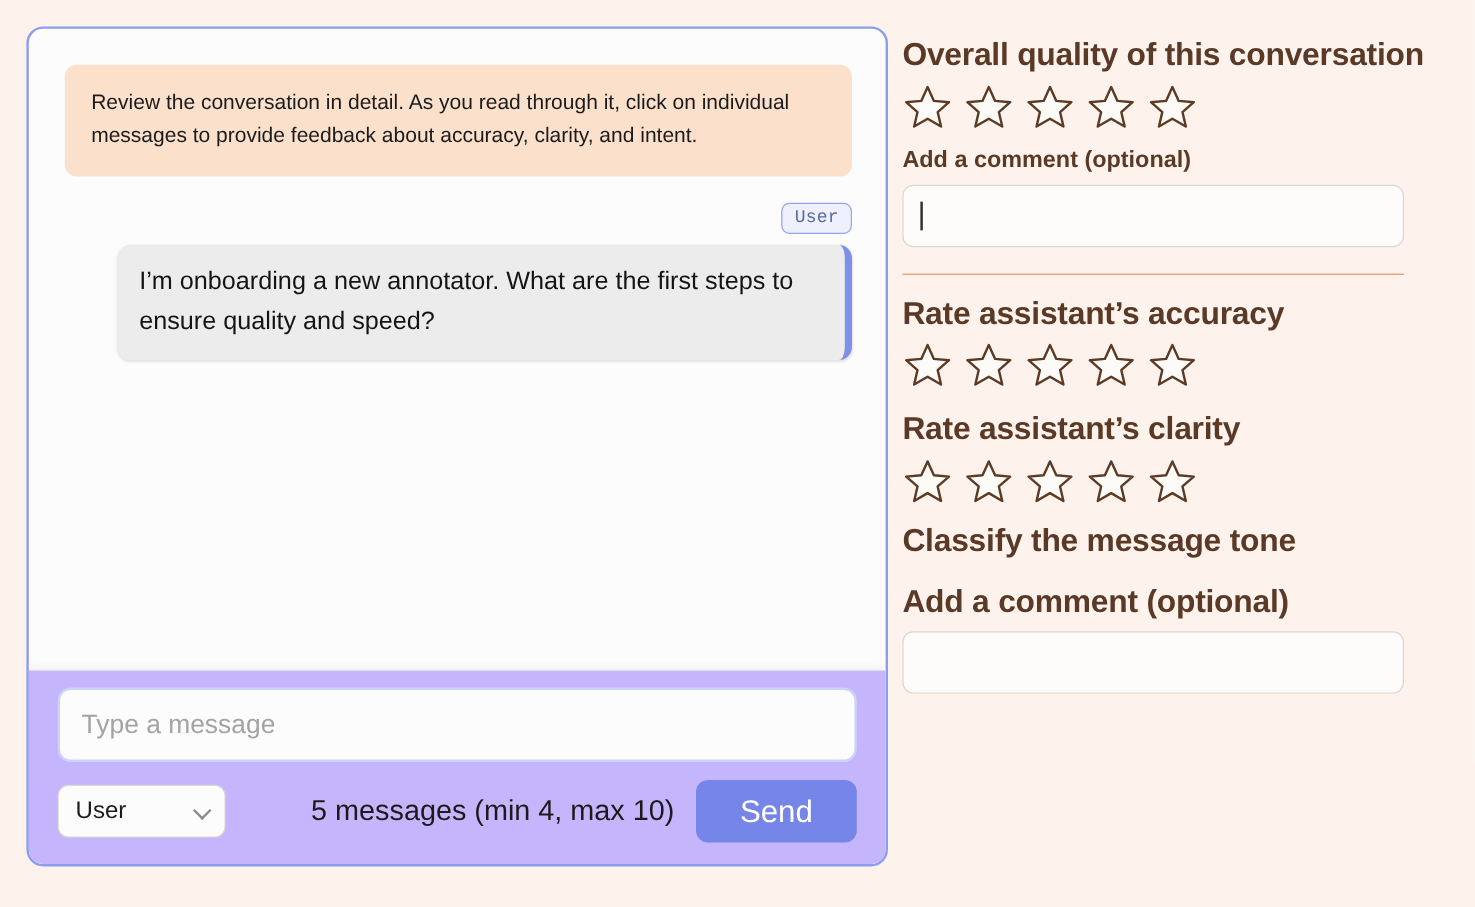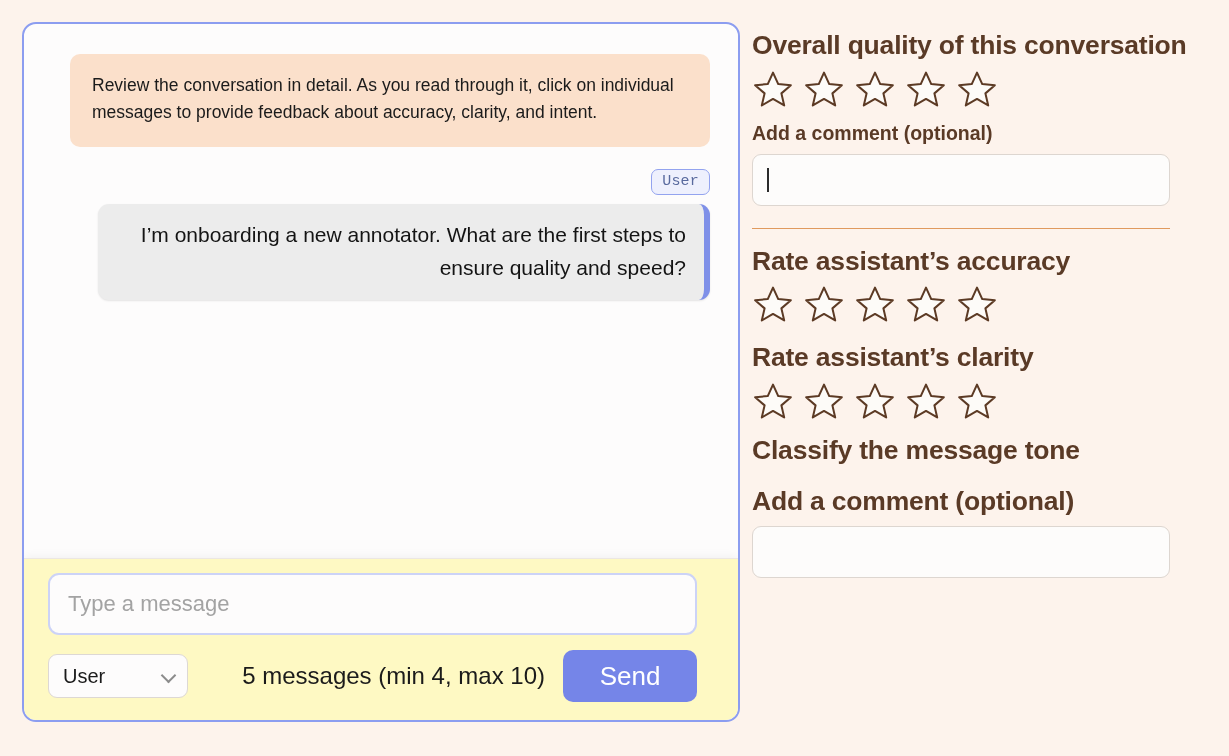--- a/index.html
+++ b/index.html
@@ -35,21 +35,20 @@
     background: #fdfcfc;
     overflow: hidden;
     flex: 0 0 auto;
   }
 
   .chat-scroll {
     position: absolute;
     inset: 0;
     overflow: hidden;
     padding: 0 0 0 0;
-    margin-left: 16px;
   }
 
   .instructions {
     margin: 30px 28px 0 30px;
     background: #fbe0cb;
     border-radius: 10px;
     padding: 18px 22px 20px 22px;
     color: #1b1b1b;
     font-size: 17.5px;
     line-height: 1.56;
@@ -72,21 +71,21 @@
     background: #eef0fd;
     border: 1.6px solid #93a3ef;
     color: #596a9e;
   }
   .role-badge.assistant {
     background: #fdf0e4;
     border: 1.6px solid #eda463;
     color: #8a5526;
   }
 
-  .bubble-row { display: flex; margin-top: 9px; text-align: right; }
+  .bubble-row { display: flex; margin-top: 9px; }
   .bubble-row.right { justify-content: flex-end; }
 
   .bubble {
     font-size: 21px;
     line-height: 1.58;
     color: #141414;
     border-radius: 11px;
     padding: 14px 18px 16px 18px;
   }
 
@@ -101,24 +100,24 @@
     background: #ccd1f5;
     border-left: 6px solid #6878de;
     width: 100%;
     border-radius: 11px;
   }
 
   
   .composer {
     position: absolute;
     left: 0; right: 0; bottom: 0;
-    background: #fef9c3;
+    background: #c4b5fd;
     border-top: 1px solid #ece7e3;
     border-radius: 0 0 12px 12px;
-    padding: 14px 41px 18px 24px;
+    padding: 14px 24px 18px 24px;
     box-shadow: 0 -3px 8px rgba(0,0,0,.04);
   }
 
   .composer-input {
     width: 100%;
     height: 62px;
     border: 2px solid #ccd3f7;
     border-radius: 11px;
     background: #fdfcfc;
     font-family: "Liberation Sans", sans-serif;

